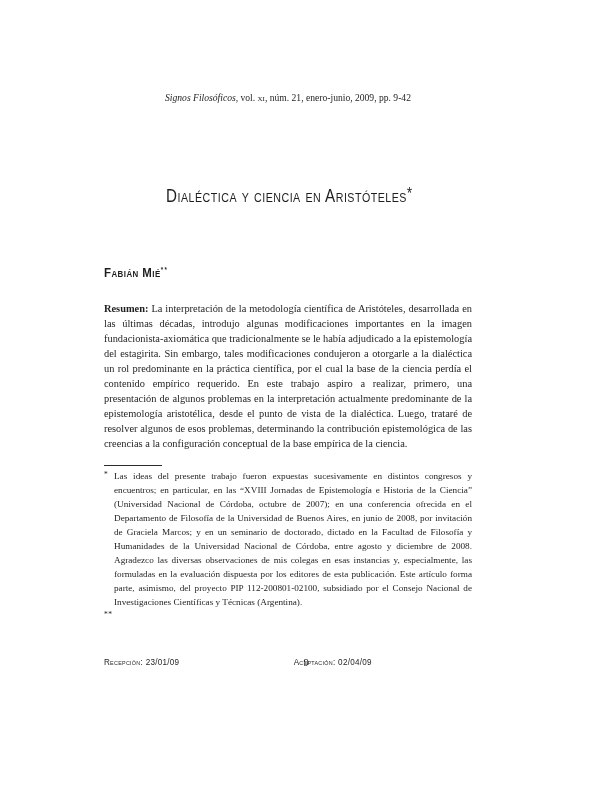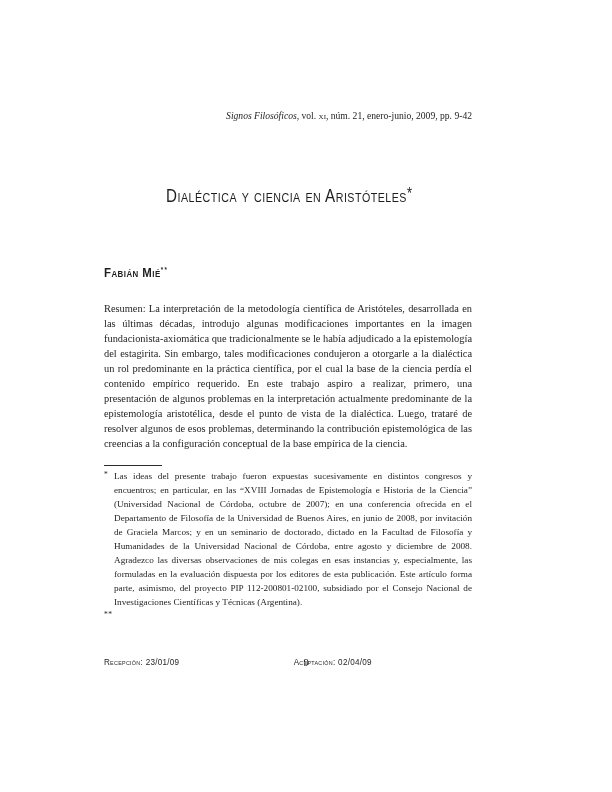--- a/index.html
+++ b/index.html
@@ -13,24 +13,24 @@
     height: 792px;
     background: #ffffff;
     color: #1e1e1e;
     font-family: "Liberation Serif", serif;
     overflow: hidden;
   }
 
   
   .journal-header {
     position: absolute;
-    top: 110px;
+    top: 92px;
     left: 104px;
     width: 368px;
-    text-align: right;
+    text-align: center;
     font-size: 9.6px;
     line-height: 12px;
     white-space: nowrap;
   }
   .journal-header .jname { font-style: italic; }
   .sc { font-variant: small-caps; }
 
   
   .title-row {
     position: absolute;
@@ -77,21 +77,21 @@
     position: absolute;
     top: 291px;
     left: 104px;
     width: 368px;
     font-size: 10.4px;
     line-height: 15px;
     text-align: justify;
     hyphens: auto;
     -webkit-hyphens: auto;
   }
-  .abstract .label { font-weight: 400; }
+  .abstract .label { font-weight: 700; }
 
   
   .footnote-rule {
     position: absolute;
     top: 465px;
     left: 104px;
     width: 58px;
     height: 0;
     border-top: 1px solid #2b2b2b;
   }

